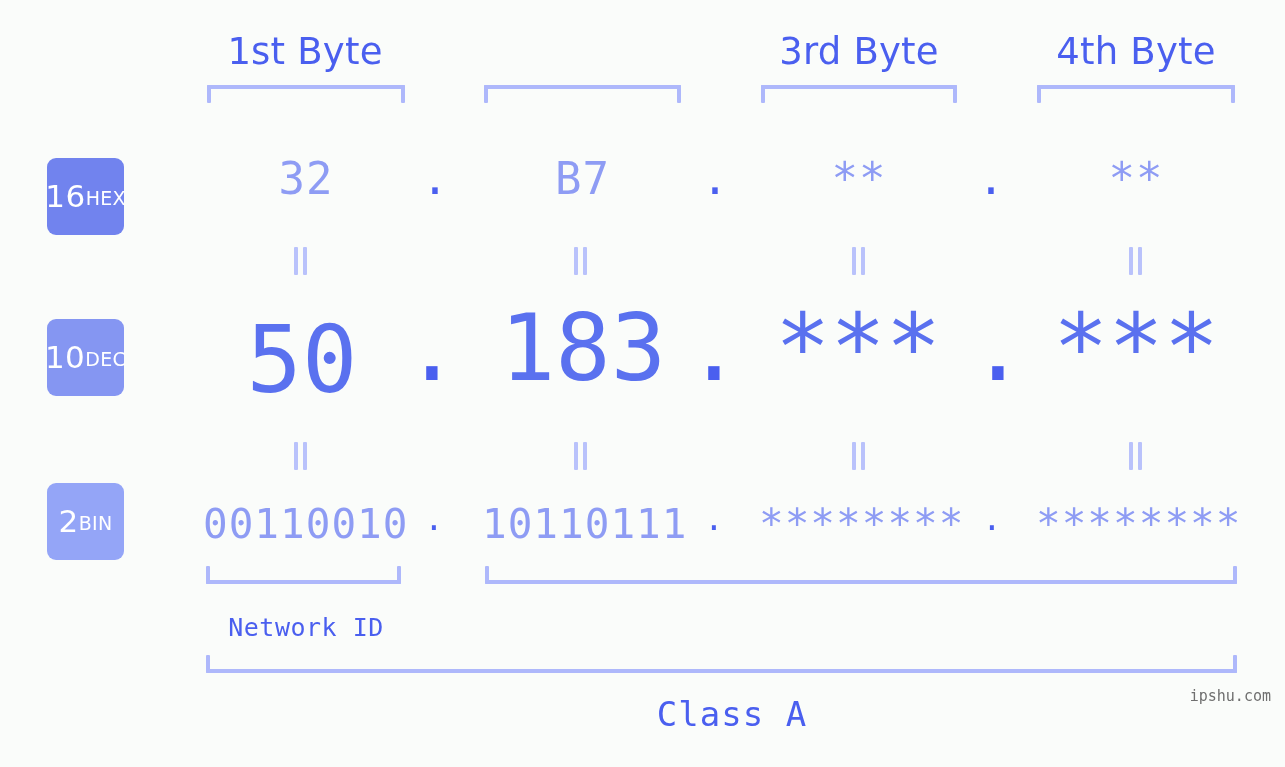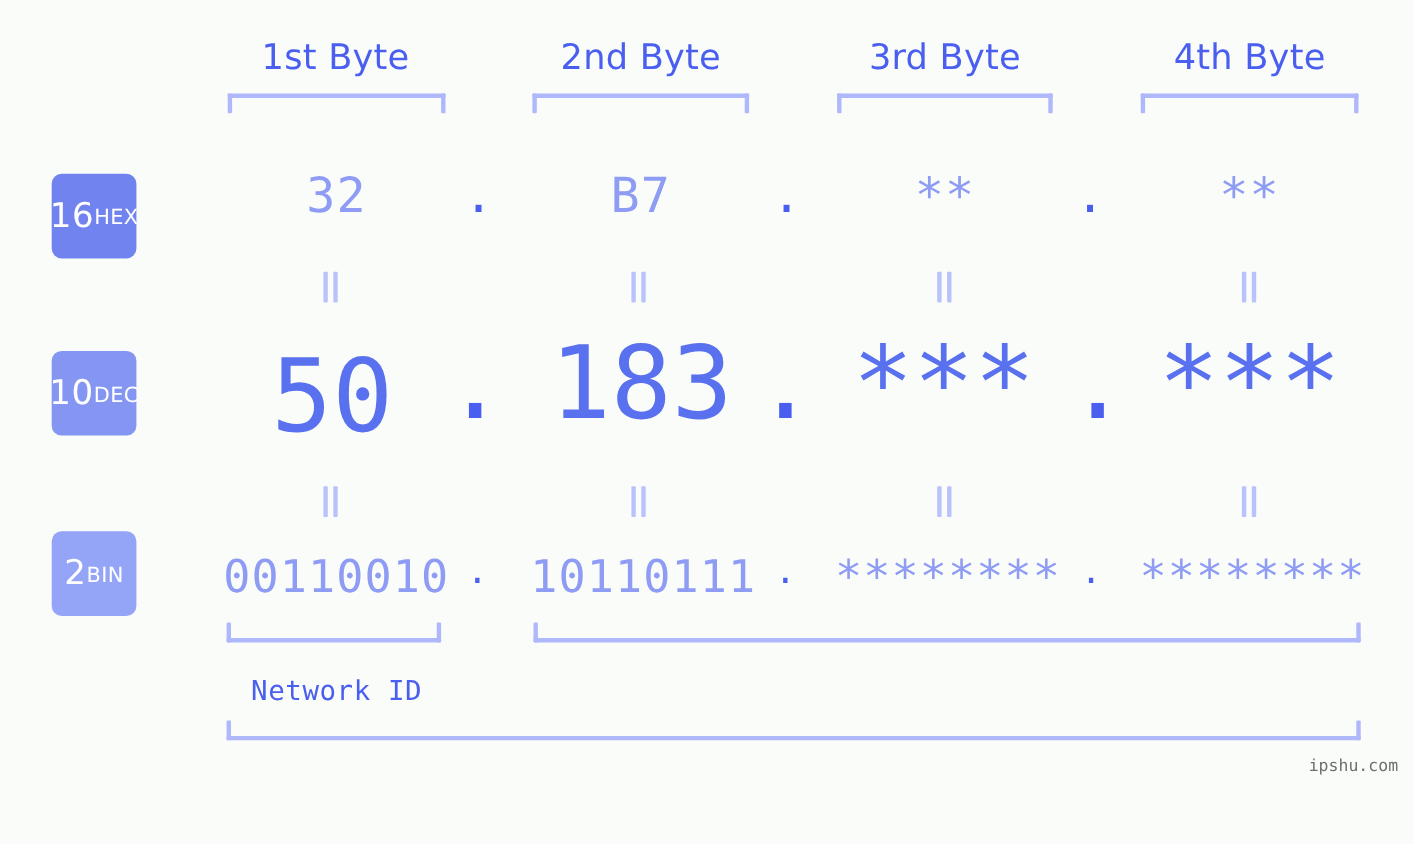--- a/index.html
+++ b/index.html
@@ -10,21 +10,21 @@
     overflow:hidden;
     position:relative;
   }
   #stage{position:absolute;left:0;top:0;width:1285px;height:767px;}
 
   
   .byte-head{
     position:absolute;top:31px;height:42px;line-height:42px;
     text-align:center;
     font-family:"DejaVu Sans",sans-serif;
-    font-size:32px;color:#4a5fef;letter-spacing:0.2px;
+    font-size:37px;color:#4a5fef;letter-spacing:0.2px;
     white-space:nowrap;
   }
   
   .tbracket{position:absolute;top:85px;height:18px;}
   .tbracket .bar{position:absolute;left:0;right:0;top:0;height:4px;background:#aeb8fb;border-radius:1px;}
   .tbracket .tick{position:absolute;top:0;width:4px;height:18px;background:#aeb8fb;border-radius:1px;}
   .tbracket .tick.l{left:0;}
   .tbracket .tick.r{right:0;}
 
   
@@ -82,23 +82,20 @@
     font-size:15px;color:#6f6f6f;letter-spacing:0px;white-space:nowrap;
   }
 </style>
 </head>
 <body>
 
 <div id="stage">
 
   <div class="byte-head" style="left:205px;width:200px;">
     <span>1st Byte</span>
-  </div>
-  <div class="byte-head" style="left:484px;width:197px;">
-    <span>2nd Byte</span>
   </div>
   <div class="byte-head" style="left:761px;width:196px;">
     <span>3rd Byte</span>
   </div>
   <div class="byte-head" style="left:1037px;width:198px;">
     <span>4th Byte</span>
   </div>
 
   <div class="tbracket" style="left:207px;width:198px;">
     <div class="bar"></div>
@@ -210,16 +207,17 @@
   </div>
 
   <div class="caption" style="left:186px;top:613px;width:240px;">Network ID</div>
 
   <div class="bbracket" style="left:206px;top:655px;width:1031px;">
     <div class="bar"></div>
     <div class="tick l"></div>
     <div class="tick r"></div>
   </div>
 
+  <div class="classname" style="left:612px;top:694px;width:240px;">Class A</div>
 
   <div class="watermark">ipshu.com</div>
 
 </div>
 
 </body></html>

